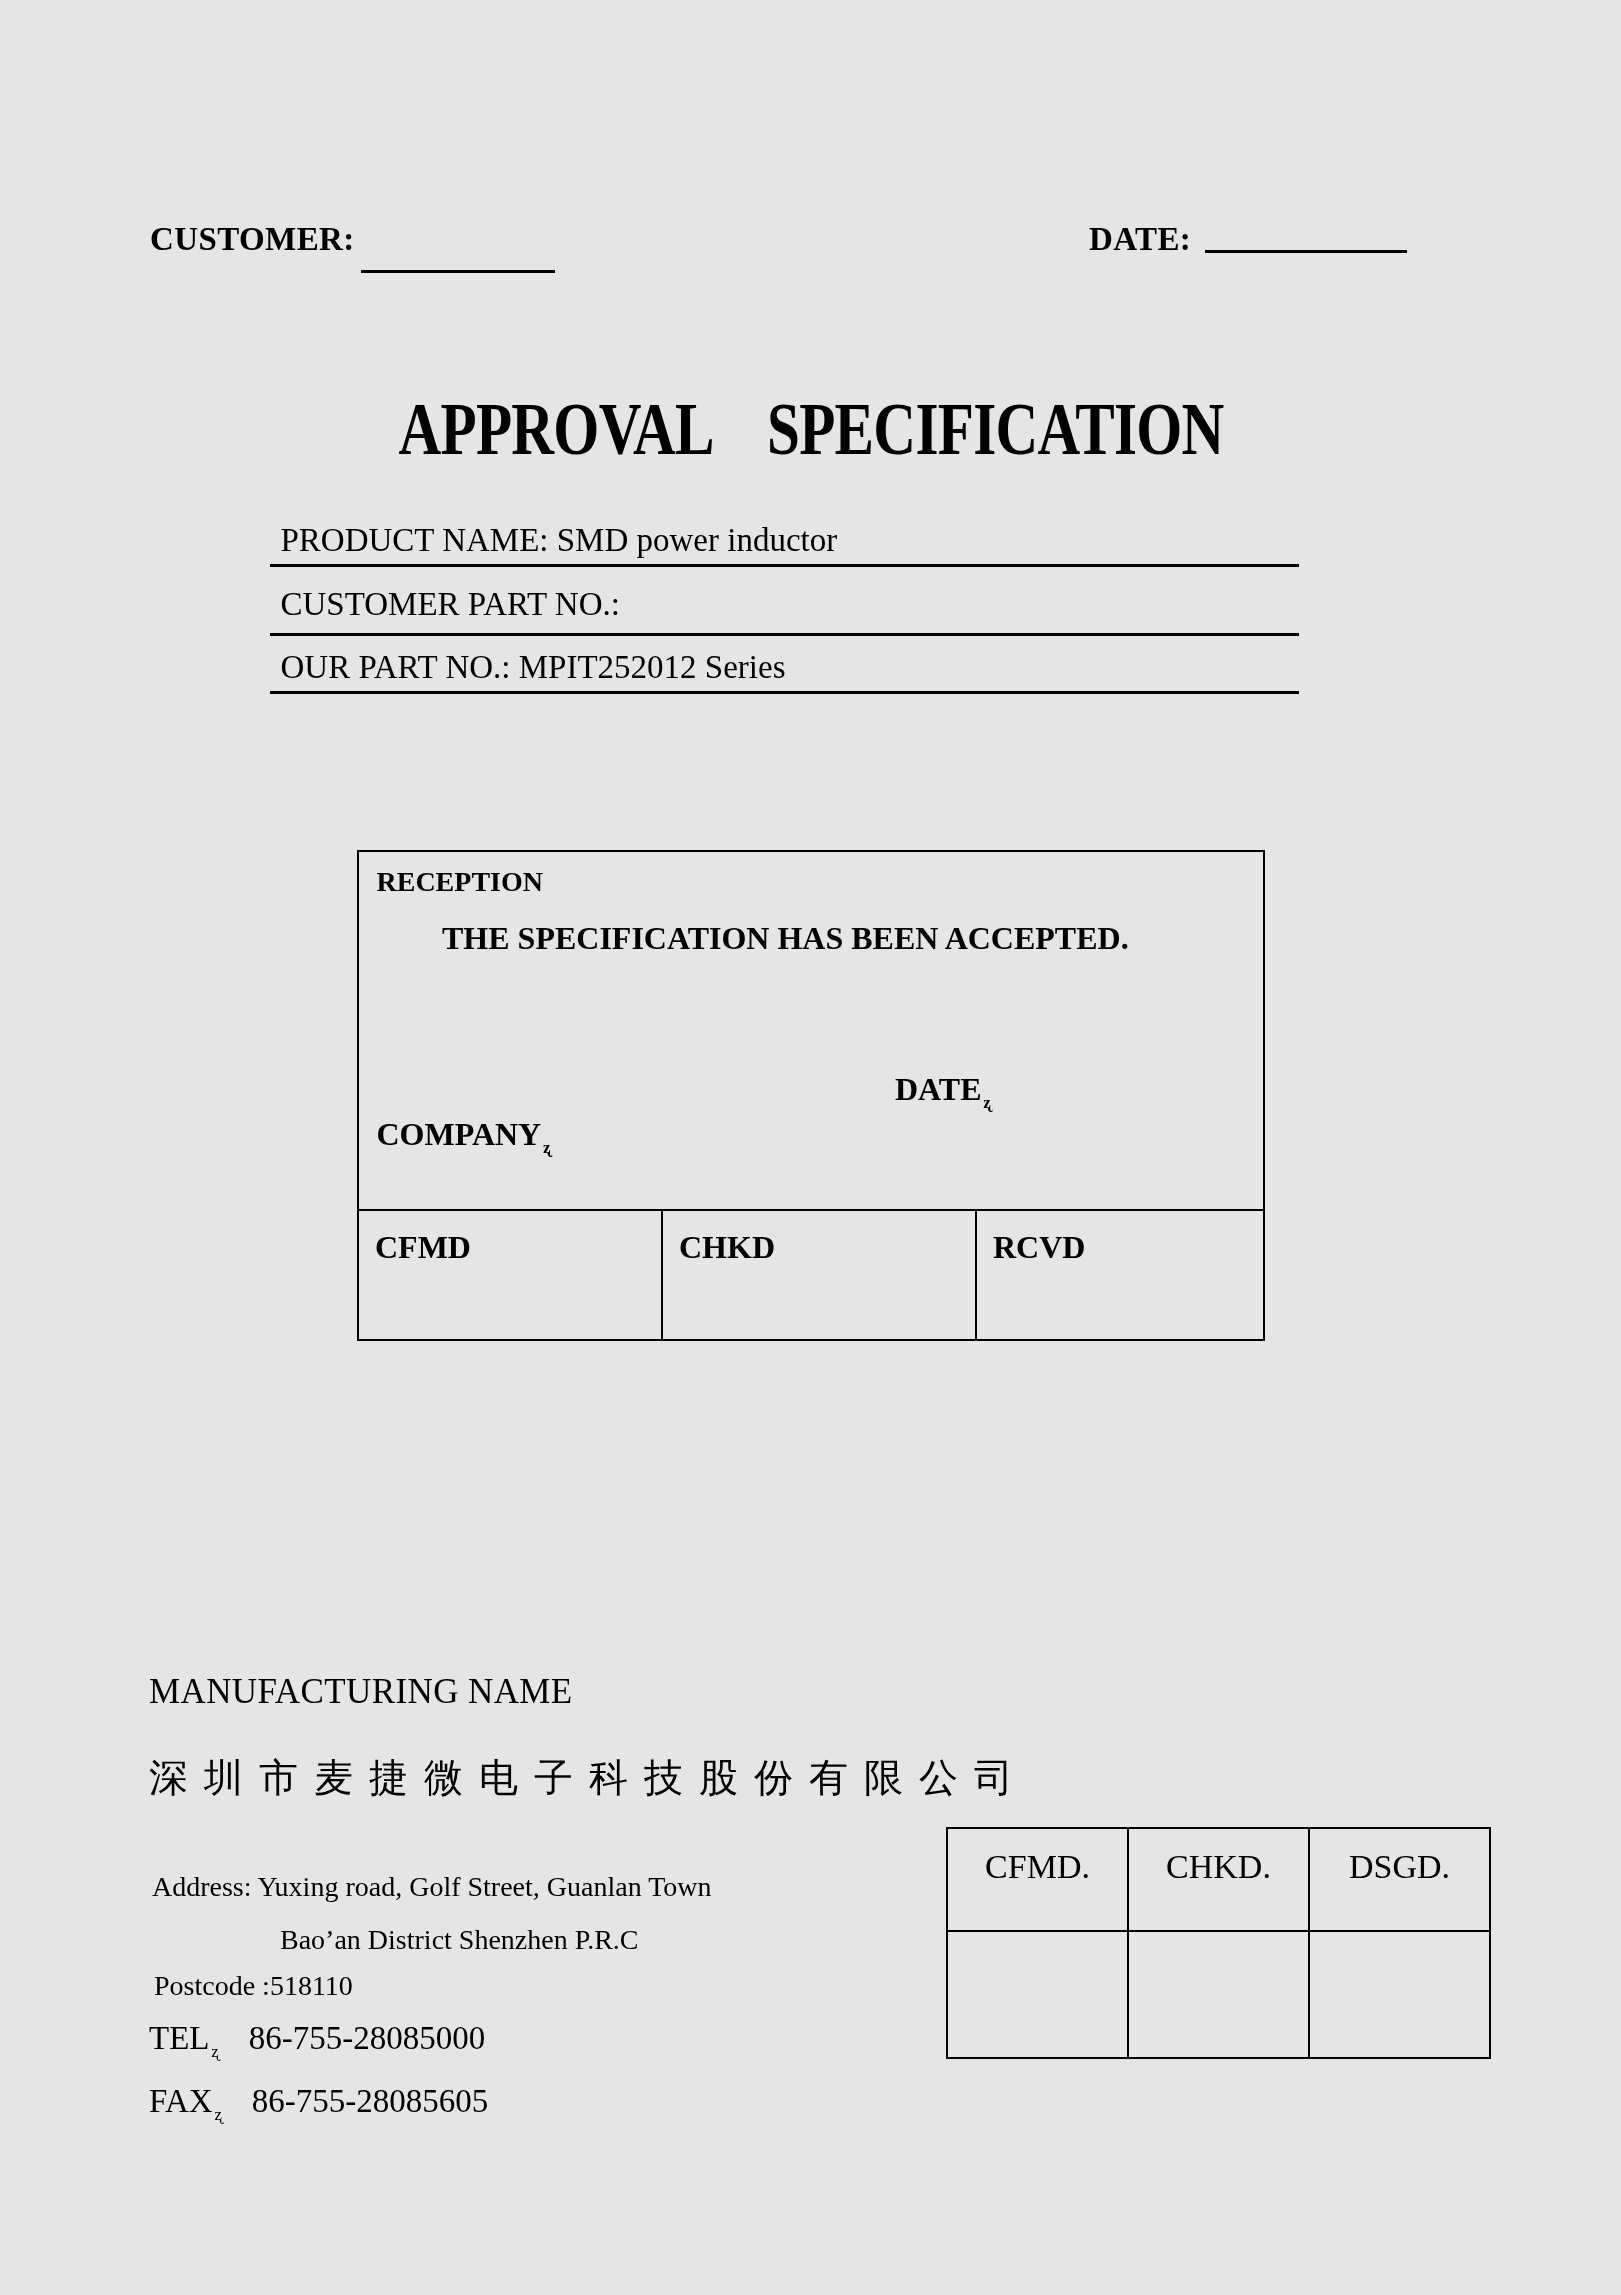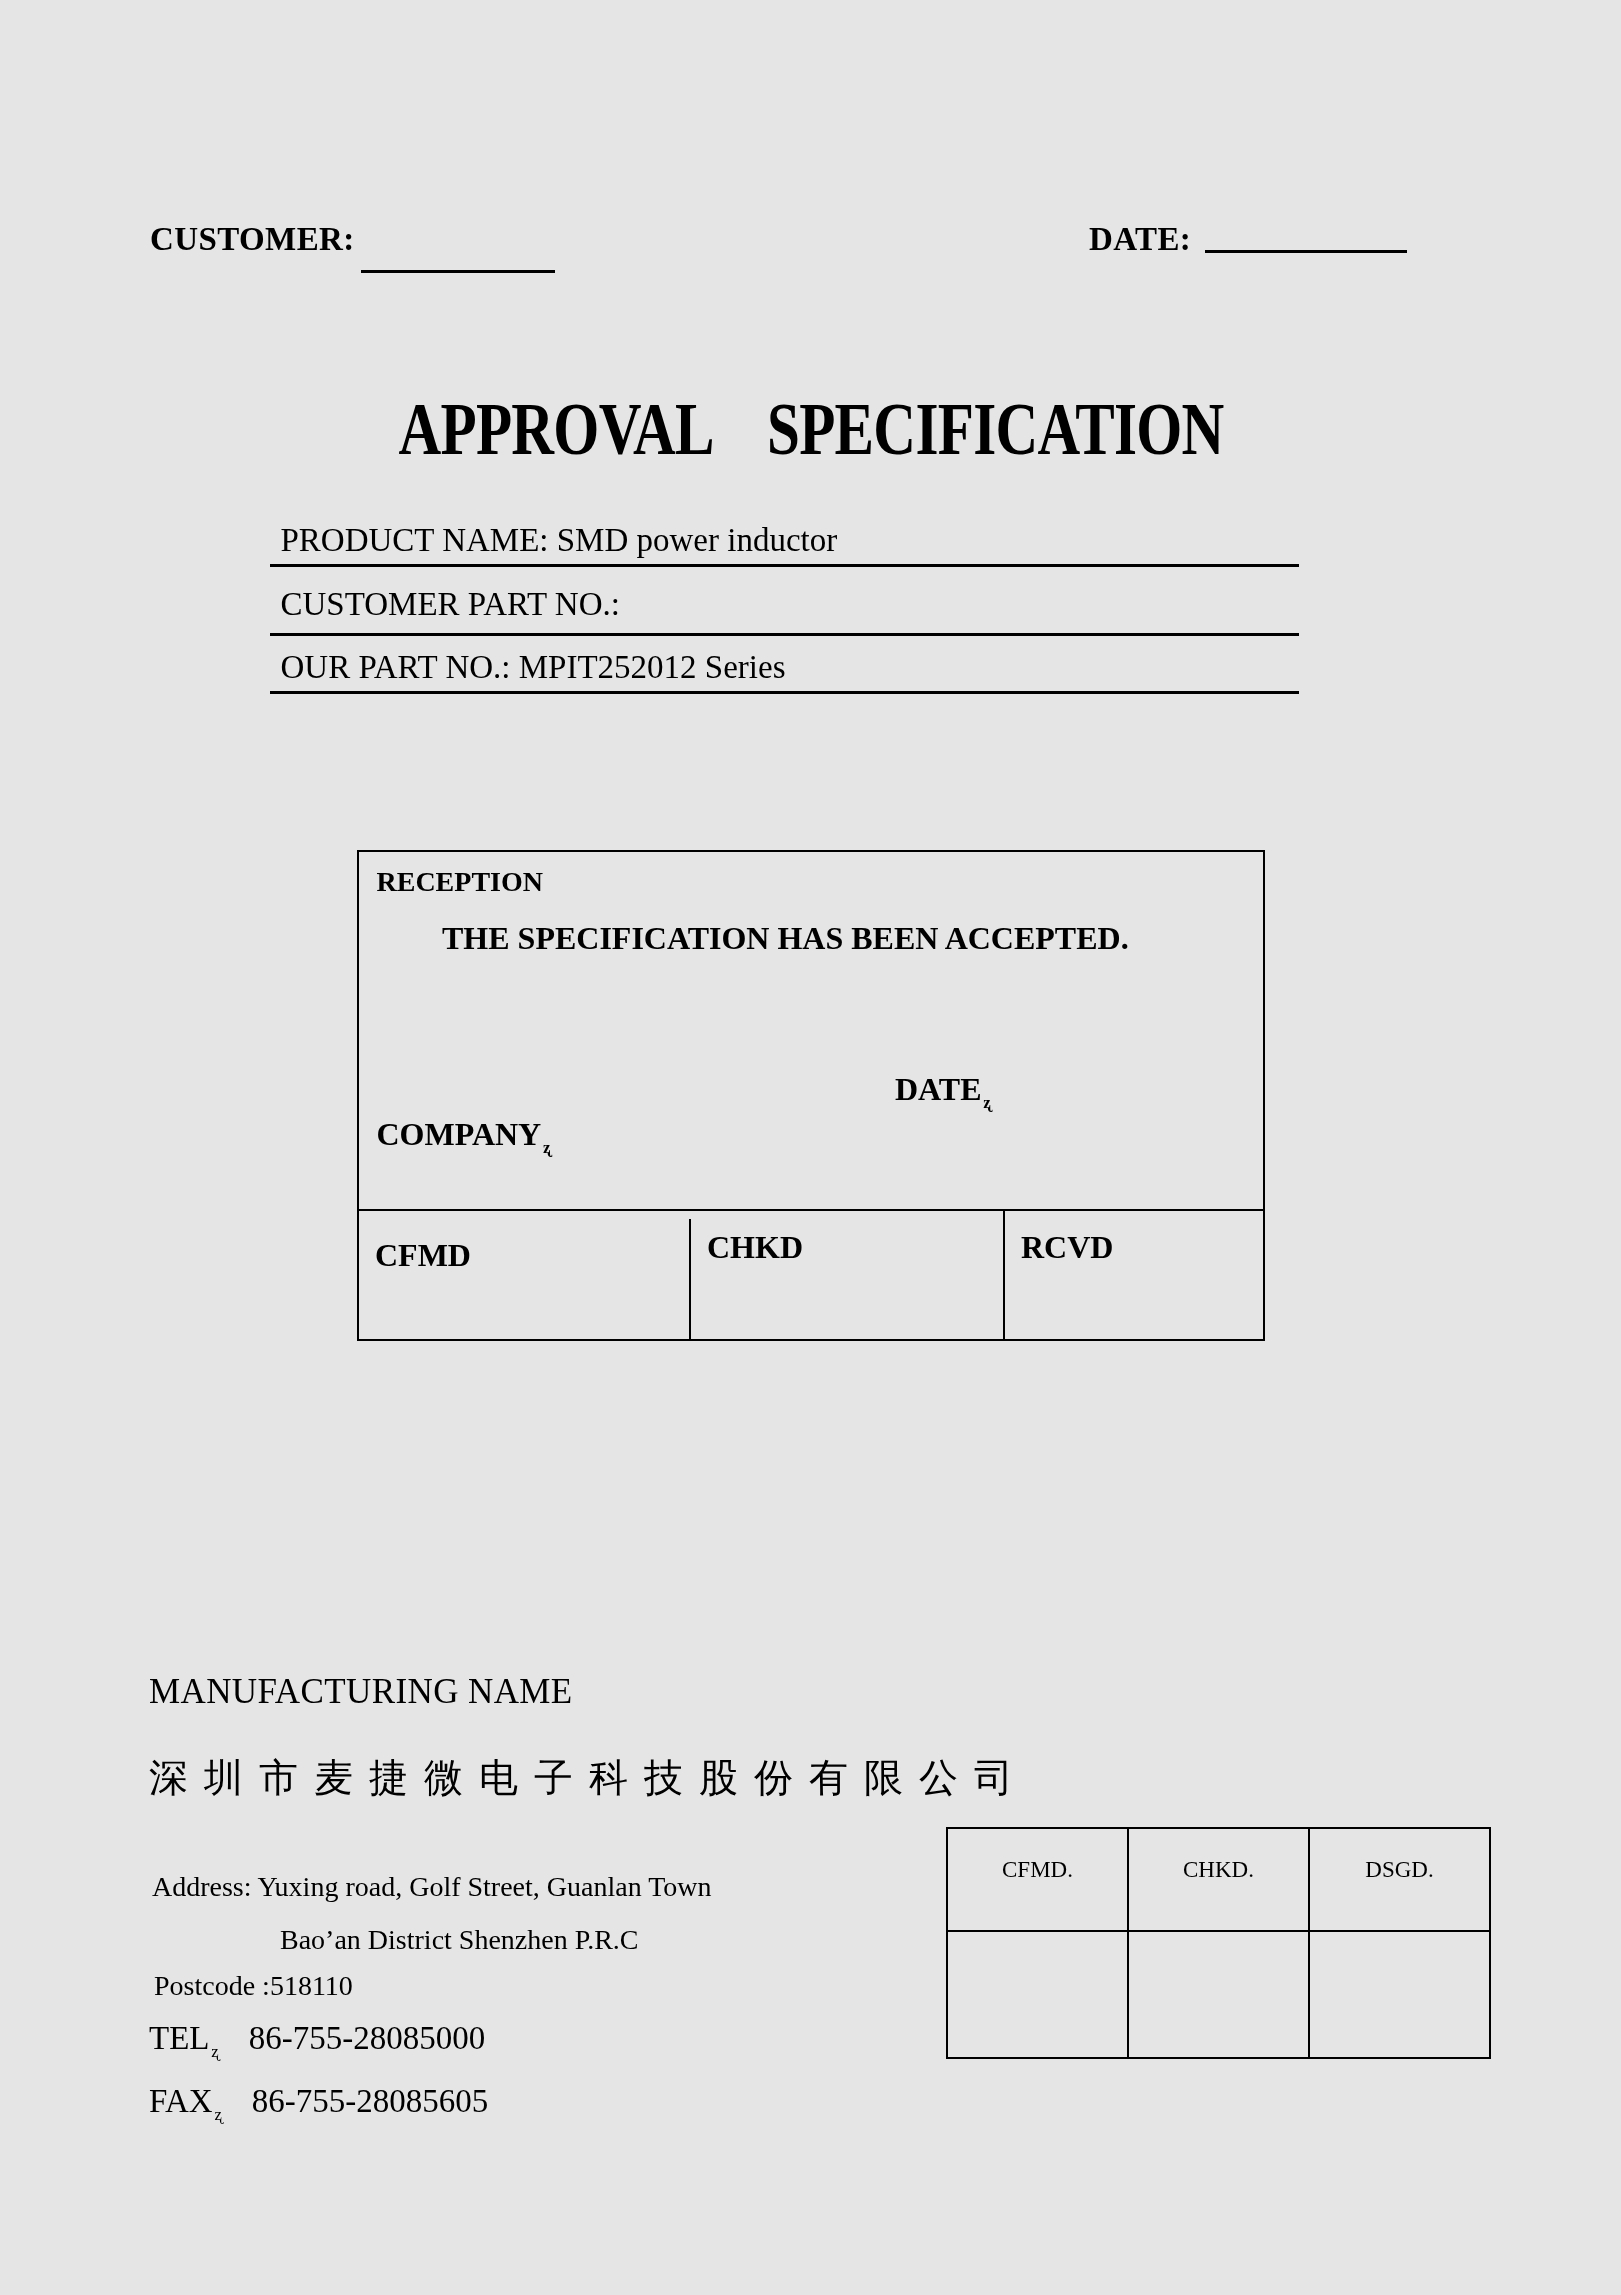--- a/index.html
+++ b/index.html
@@ -43,21 +43,21 @@
   .sign-row{
     position:absolute;left:0;right:0;bottom:0;height:130px;
     border-top:2.6px solid #000;
     display:flex;box-sizing:border-box;
   }
   .sign-cell{
     box-sizing:border-box;
     padding:17.5px 0 0 16px;
     font-size:32px;font-weight:bold;
   }
-  .sign-cell.c1{width:332px;border-right:2.6px solid #000;margin-top:8px;}
+  .sign-cell.c1{width:304px;border-right:2.6px solid #000;}
   .sign-cell.c2{width:314px;border-right:2.6px solid #000;}
   .sign-cell.c3{flex:1;border-radius:29px;}
   
   .mk{font-size:16.6px;font-weight:bold;vertical-align:-8px;margin-left:1.8px;}
   .mk-lite{font-size:16.6px;vertical-align:-8px;margin-left:1.8px;}
   
   .mfg-heading{font-size:35px;letter-spacing:0.4px;}
   .mfg-cn{font-size:39px;letter-spacing:16px;}
   .mfg-en{font-size:35px;}
   .mfg-addr{font-size:28px;}
@@ -67,22 +67,22 @@
   .apvl{
     left:946px;top:1827px;width:545px;height:232px;
     border:2.6px solid #000;box-sizing:border-box;
     display:flex;flex-direction:column;
   }
   .apvl-row{display:flex;box-sizing:border-box;}
   .apvl-row.hd{height:103px;border-bottom:2.6px solid #000;}
   .apvl-row.bd{flex:1;}
   .apvl-cell{
     flex:1;box-sizing:border-box;
-    text-align:center;padding-top:28px;
-    font-size:23px;
+    text-align:center;padding-top:19px;
+    font-size:34px;
   }
   .apvl-cell + .apvl-cell{border-left:2.6px solid #000;}
 </style>
 </head>
 <body>
 
 <div class="page">
 
   <div class="abs hdr-label" style="left:150px;top:221px">CUSTOMER:</div>
   <div class="abs fill-line" style="left:361px;top:270px;width:194px"></div>

